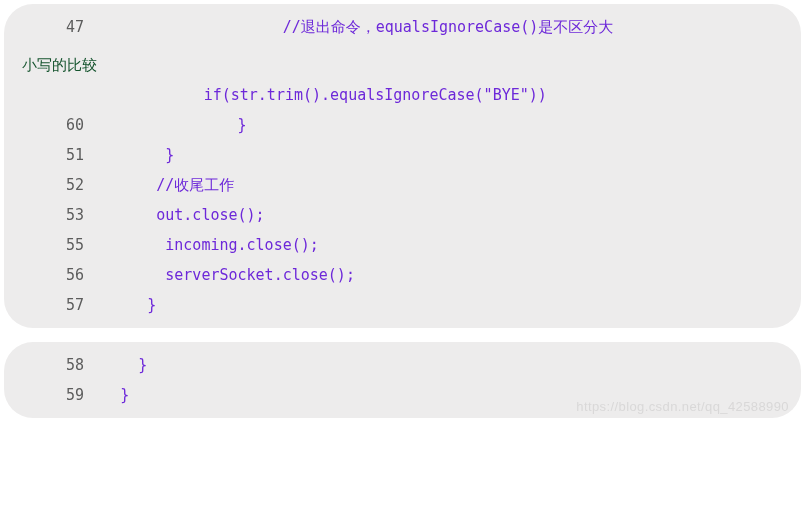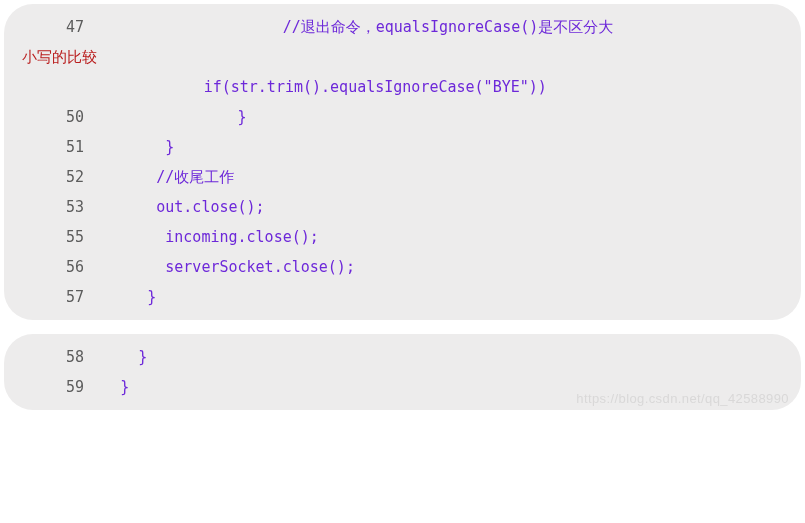--- a/index.html
+++ b/index.html
@@ -32,42 +32,43 @@
     flex-shrink: 0;
     padding-right: 0;
   }
   .code-text {
     color: #6d28d9;
     white-space: pre-wrap;
     flex: 1;
   }
   .wrapped-line {
     line-height: 30px;
-    color: #b91c1c;
+    color: #14532d;
     padding-left: 8px;
+    margin-top: 8px;
   }
   .watermark {
     position: absolute;
     right: 12px;
     bottom: 4px;
     color: #d9d8d8;
     font-size: 13px;
     font-family: Arial, sans-serif;
     letter-spacing: 0.4px;
     pointer-events: none;
   }
 </style>
 </head>
 <body>
 
 <div class="code-block" id="block1">
     <div class="code-line"><span class="lineno">47</span><span class="code-text">                      //退出命令，equalsIgnoreCase()是不区分大</span></div>
     <div class="wrapped-line">小写的比较</div>
     <div class="code-line"><span class="code-text">                     if(str.trim().equalsIgnoreCase("BYE"))</span></div>
-    <div class="code-line"><span class="lineno">50</span><span class="code-text">                 }</span></div>
+    <div class="code-line"><span class="lineno">60</span><span class="code-text">                 }</span></div>
     <div class="code-line"><span class="lineno">51</span><span class="code-text">         }</span></div>
     <div class="code-line"><span class="lineno">52</span><span class="code-text">        //收尾工作</span></div>
     <div class="code-line"><span class="lineno">53</span><span class="code-text">        out.close();</span></div>
     <div class="code-line"><span class="lineno">55</span><span class="code-text">         incoming.close();</span></div>
     <div class="code-line"><span class="lineno">56</span><span class="code-text">         serverSocket.close();</span></div>
     <div class="code-line"><span class="lineno">57</span><span class="code-text">       }</span></div>
   </div>
 
 <div class="code-block" id="block2">
   <div class="code-line"><span class="lineno">58</span><span class="code-text">      }</span></div>

